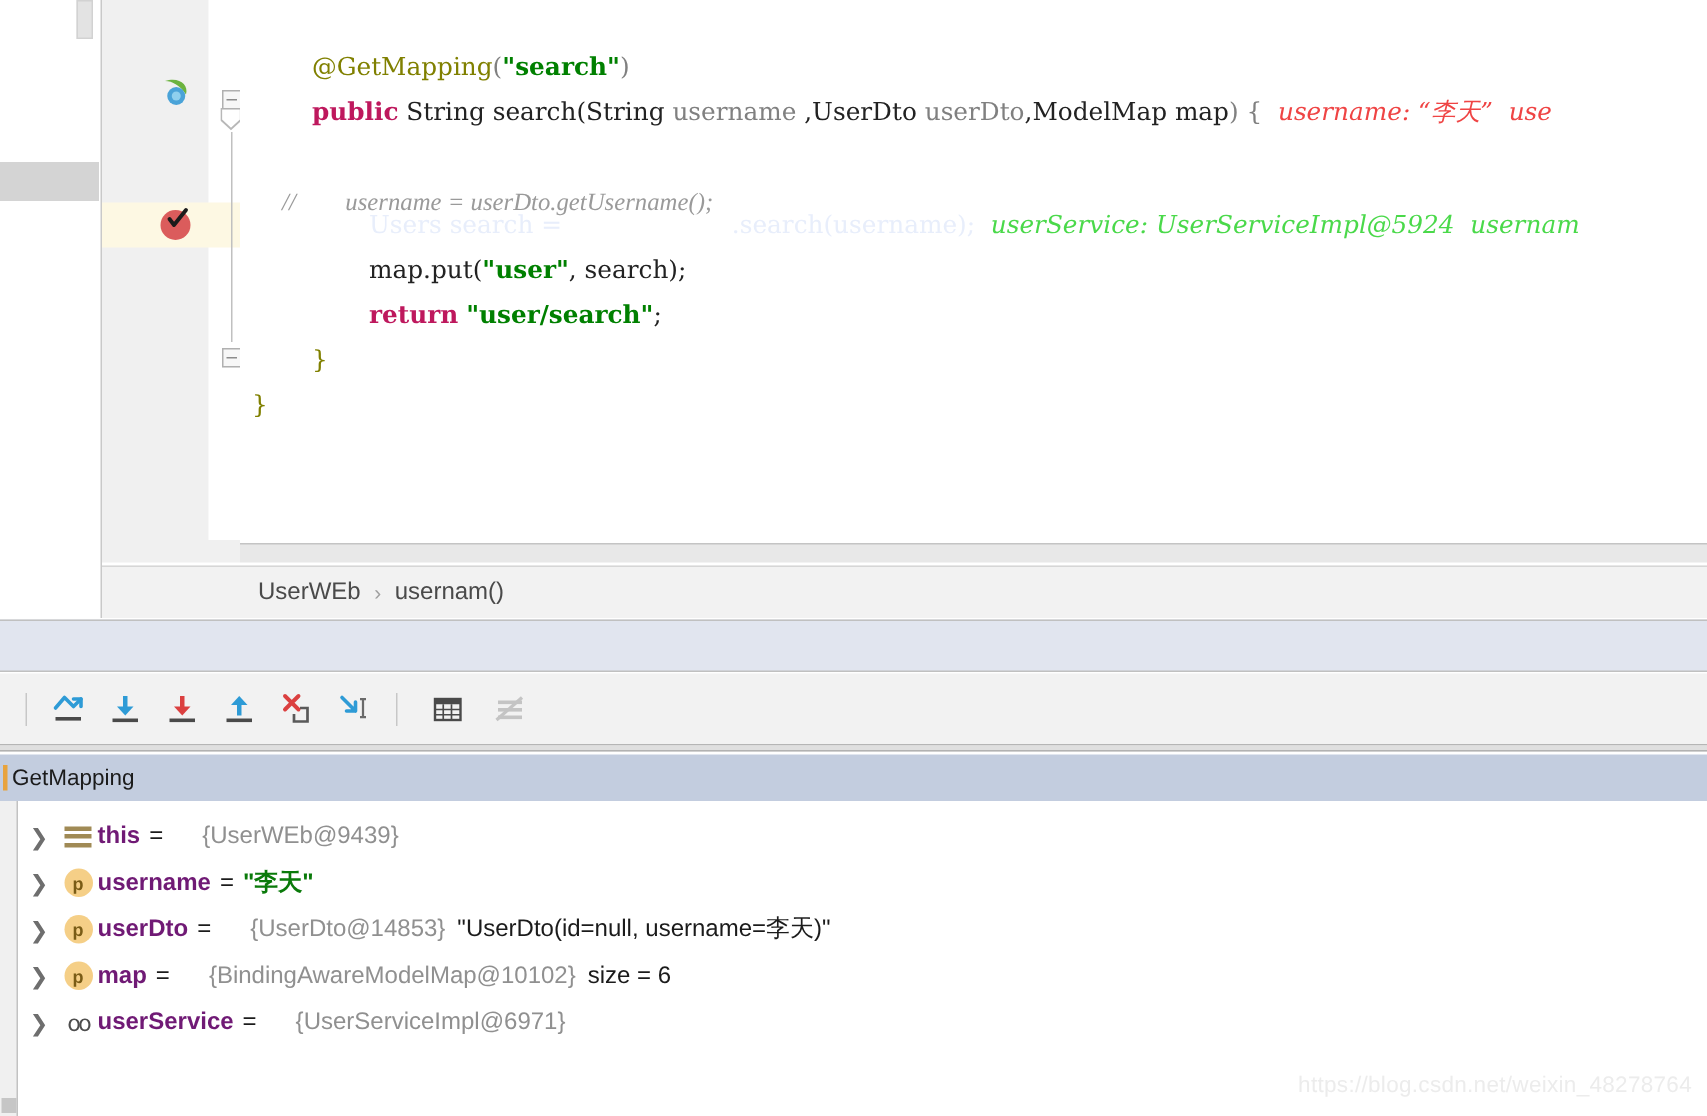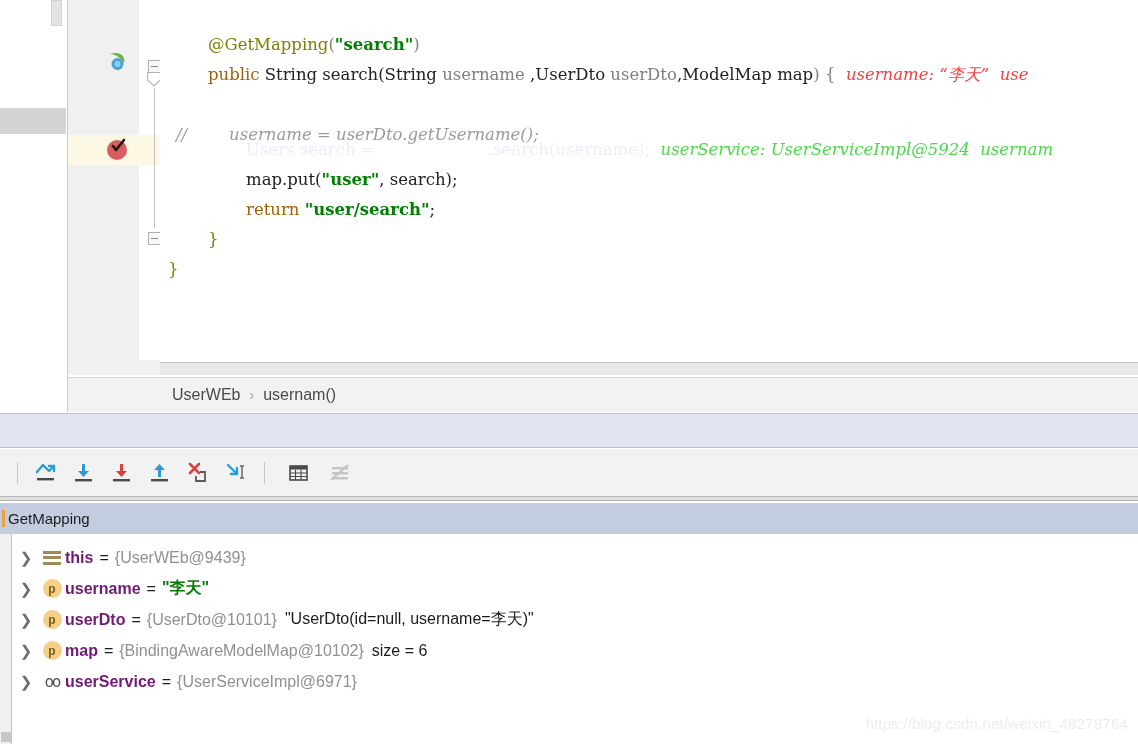--- a/index.html
+++ b/index.html
@@ -87,21 +87,21 @@
   .code-line {
     position: absolute;
     left: 0;
     height: 30px;
     line-height: 30px;
     white-space: pre;
     font-family: "DejaVu Serif", serif;
     font-size: 16.5px;
     color: #222222;
   }
-  .kw       { color: #a16207; font-weight: normal; }
+  .kw       { color: #be185d; font-weight: bold; }
   .str      { color: #008000; font-weight: bold; }
   .anno     { color: #808000; }
   .cls      { color: #222222; }
   .fieldref { color: #000000; font-weight: bold; }
   .comment  { color: #9a9a9a; font-style: italic; }
   .hint     { color: #ef4444; font-style: italic; }
   .hint-on-sel { color: #4ad94a; font-style: italic; }
   .grey     { color: #808080; }
 
   
@@ -321,20 +321,21 @@
   .var-eq {
     font-size: 16px;
     color: #1b1b1b;
     margin: 0 6px;
     font-family: "Liberation Sans", sans-serif;
   }
   .var-ref {
     font-size: 16px;
     color: #909090;
     font-family: "Liberation Sans", sans-serif;
+    margin-left: 20px;
   }
   .var-str {
     font-size: 16px;
     color: #0a7a0a;
     font-weight: bold;
     font-family: "Liberation Sans", sans-serif;
   }
   .var-extra {
     font-size: 16px;
     color: #1b1b1b;
@@ -426,21 +427,21 @@
 
   <div class="indent-guide" style="left:200px; top:90px; height:45px;"></div>
   <div class="indent-guide" style="left:200px; top:165px; height:60px;"></div>
 
   <div id="code-surface">
 
     <div class="code-line" style="top:30px; left:48px;"><span class="anno">@GetMapping</span><span class="grey">(</span><span class="str">"search"</span><span class="grey">)</span></div>
 
     <div class="code-line" style="top:60px; left:48px;"><span class="kw">public</span> <span class="cls">String</span> <span class="cls">search</span>(<span class="cls">String</span> <span class="grey">username</span> ,<span class="cls">UserDto</span> <span class="grey">userDto</span>,<span class="cls">ModelMap</span> <span class="cls">map</span><span class="grey">)</span> <span class="grey">{</span>  <span class="hint">username: “李天”  use</span></div>
 
-    <div class="code-line" style="top:120px; left:16px;"><span class="comment">//        username = userDto.getUsername();</span></div>
+    <div class="code-line" style="top:120px; left:28px;font-family:Liberation Serif, serif;"><span class="comment">//        username = userDto.getUsername();</span></div>
 
     <div class="code-line" style="top:165px; left:86px;"><span class="cls">map</span>.put(<span class="str">"user"</span>, <span class="cls">search</span>);</div>
 
     <div class="code-line" style="top:195px; left:86px;"><span class="kw">return</span> <span class="str">"user/search"</span>;</div>
 
     <div class="code-line" style="top:225px; left:48px;"><span class="anno">}</span></div>
 
     <div class="code-line" style="top:255px; left:8px;"><span class="anno">}</span></div>
   </div>
 
@@ -566,21 +567,21 @@
     <span class="var-str">"李天"</span>
   </div>
 
   <div class="var-row" style="top:70px;">
     <span class="var-expander">❯</span>
     <span class="var-icon">
       <span class="icon-p">p</span>
     </span>
     <span class="var-name">userDto</span>
     <span class="var-eq">=</span>
-    <span class="var-ref">{UserDto@10101}</span>
+    <span class="var-ref">{UserDto@14853}</span>
     <span class="var-extra">"UserDto(id=null, username=李天)"</span>
   </div>
 
   <div class="var-row" style="top:101px;">
     <span class="var-expander">❯</span>
     <span class="var-icon">
       <span class="icon-p">p</span>
     </span>
     <span class="var-name">map</span>
     <span class="var-eq">=</span>

